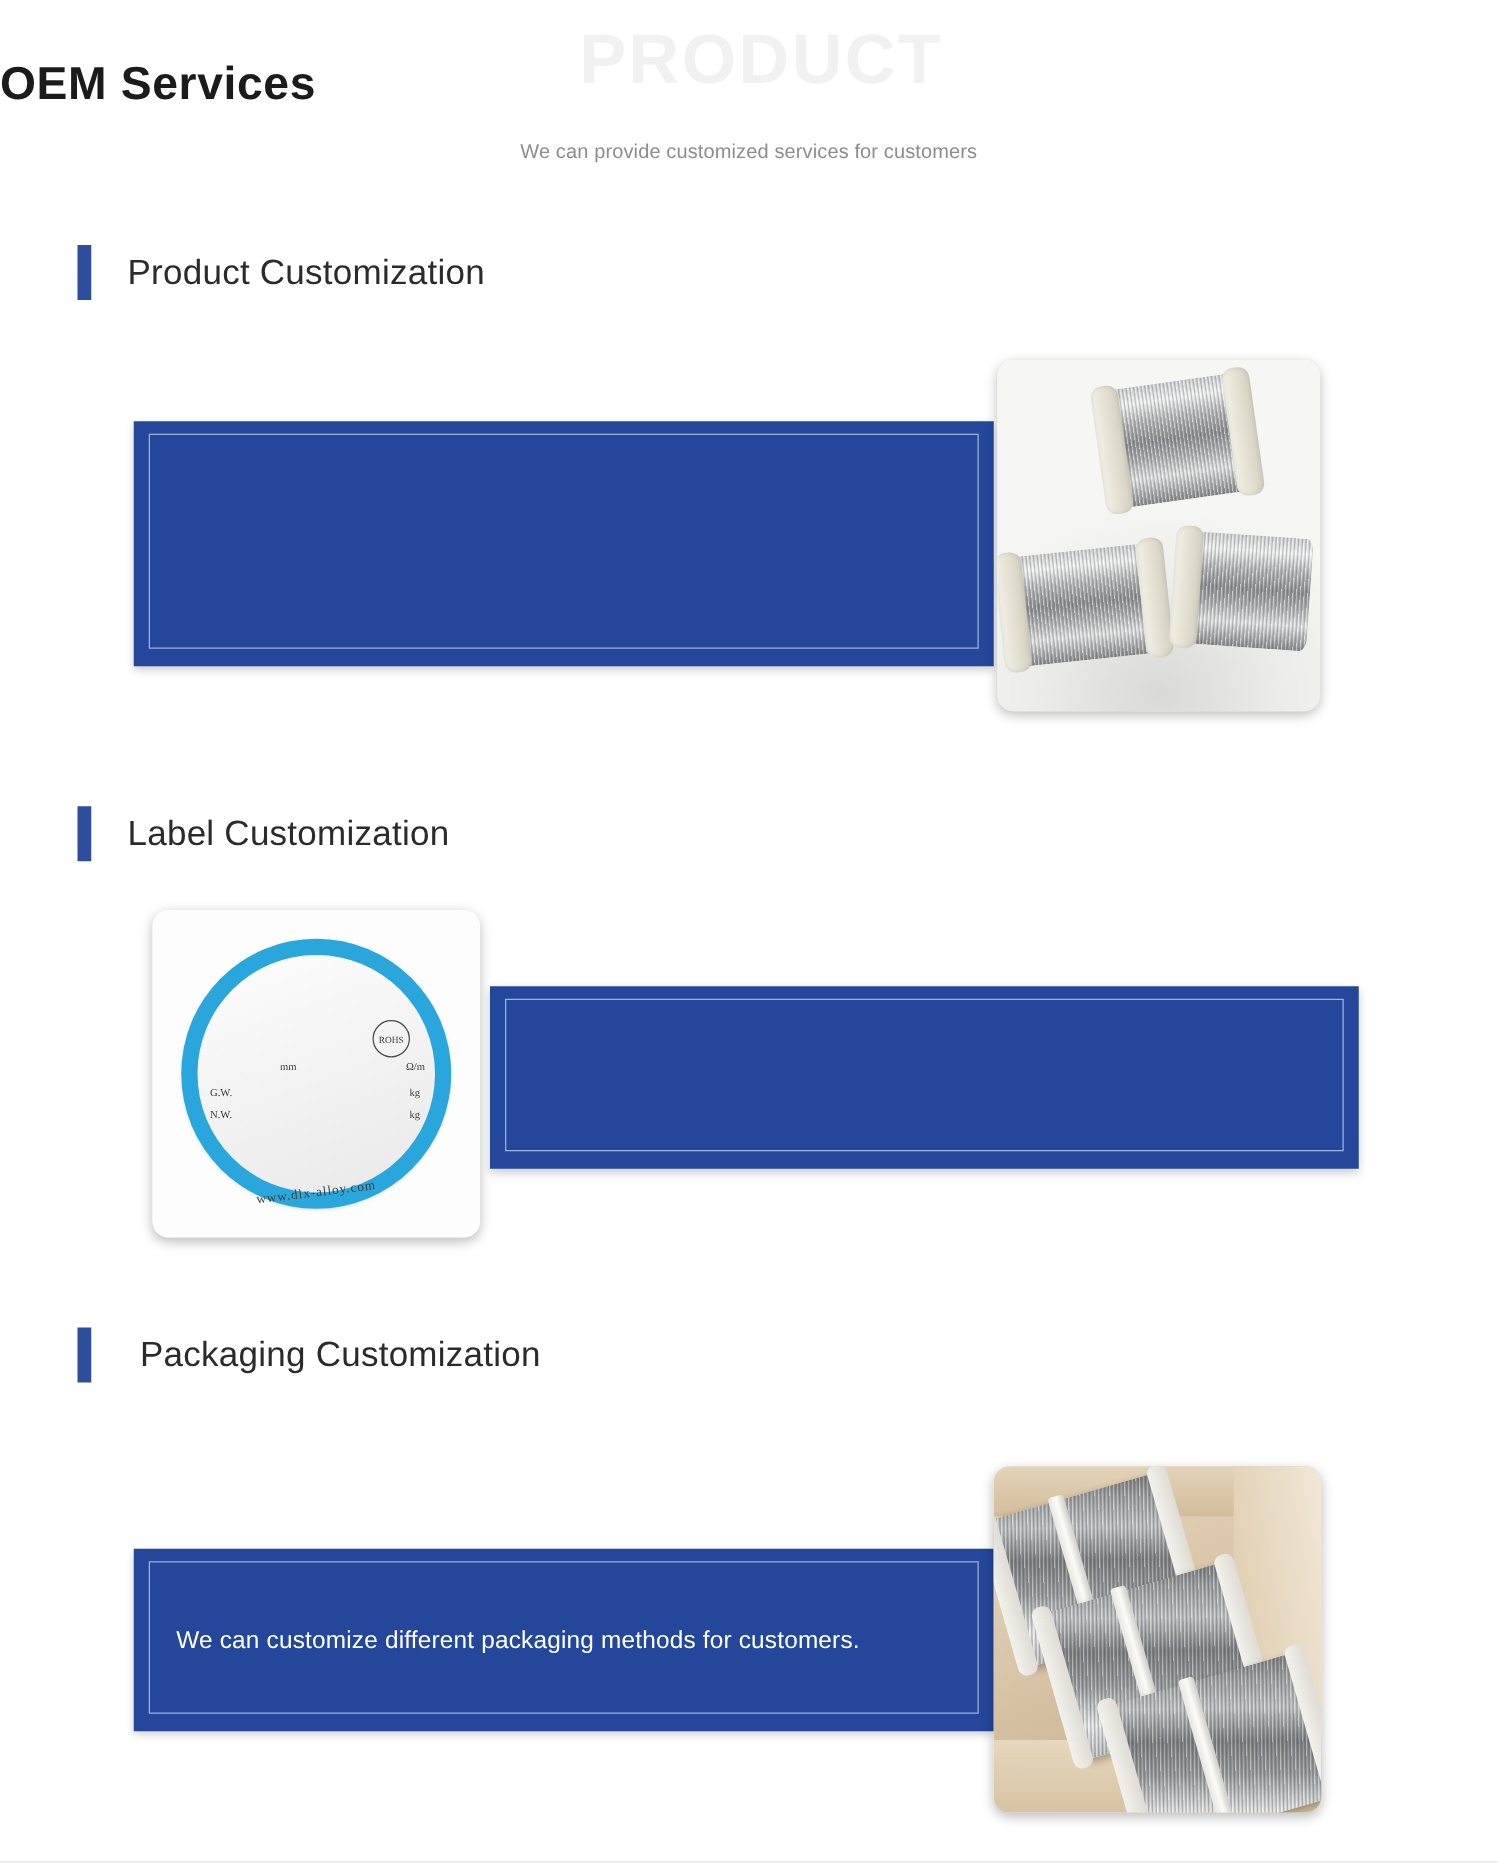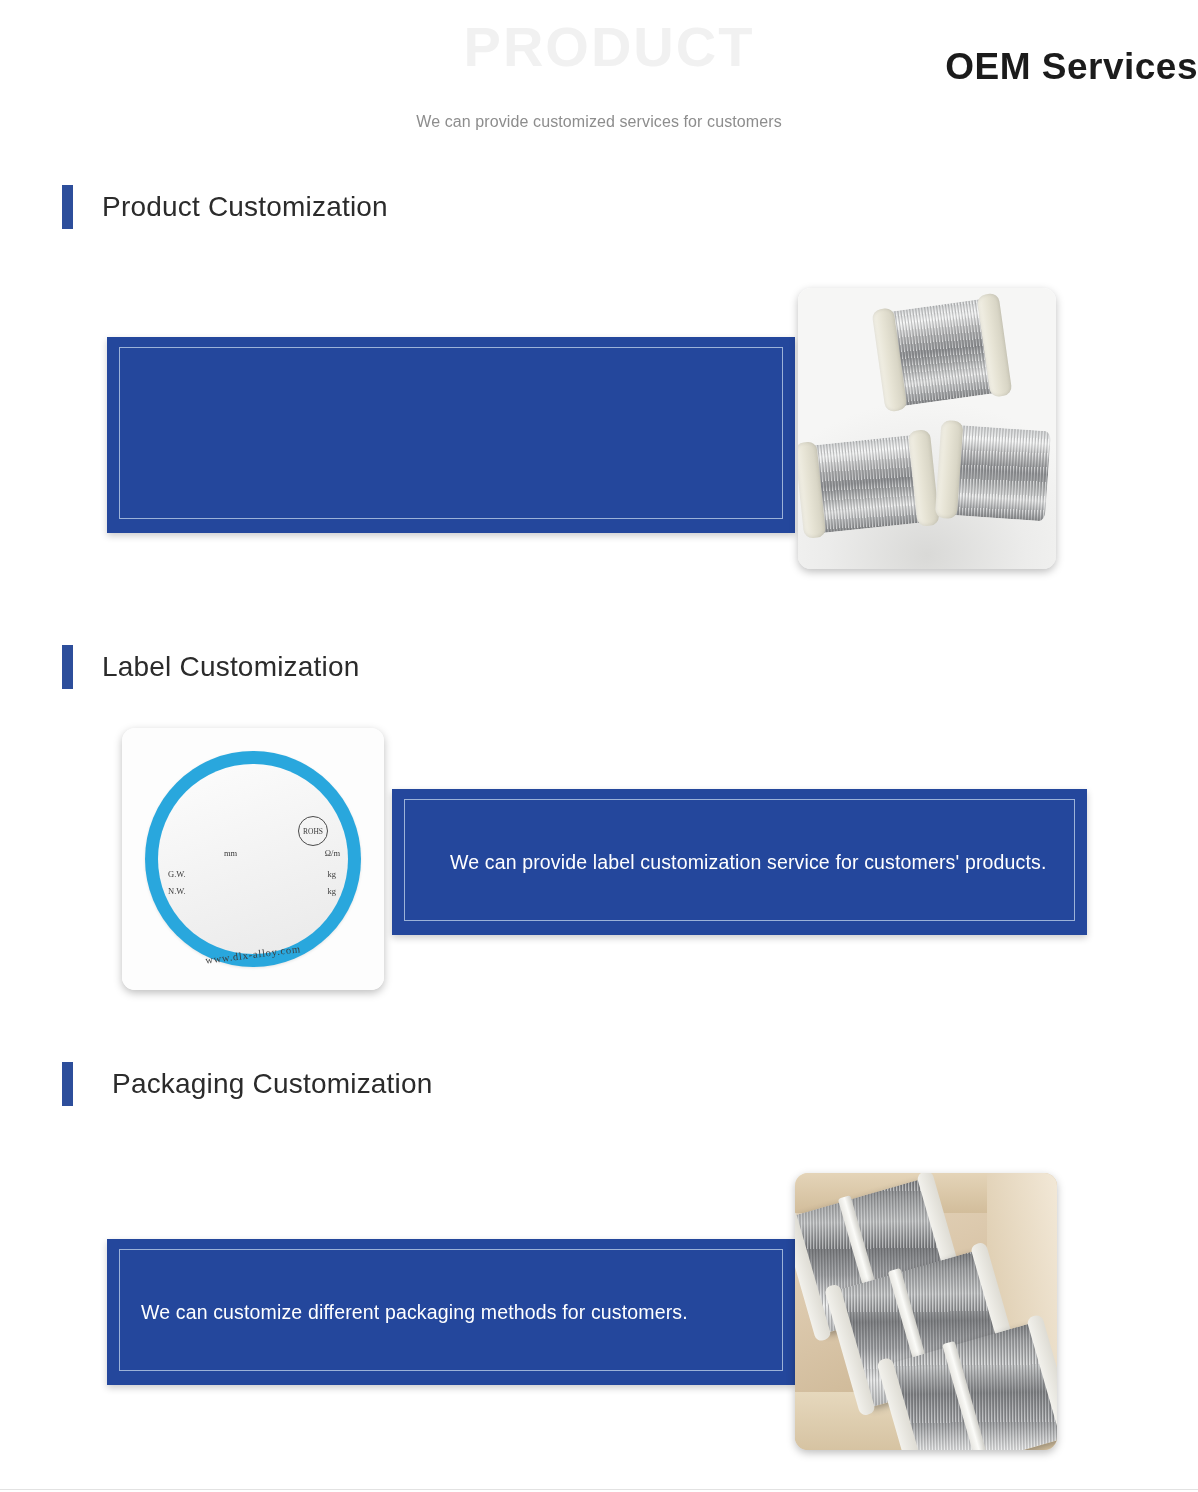--- a/index.html
+++ b/index.html
@@ -36,21 +36,21 @@
     letter-spacing: 2px;
     color: #f1f1f1;
     user-select: none;
     white-space: nowrap;
     padding-left: 20px;
   }
   .page-title {
     position: absolute;
     top: 46px;
     left: 0; right: 0;
-    text-align: right;
+    text-align: left;
     font-size: 37px;
     font-weight: bold;
     color: #1b1b1b;
     letter-spacing: 0.5px;
   }
   .page-subtitle {
     position: absolute;
     top: 113px;
     left: 0; right: 0;
     text-align: center;
@@ -273,21 +273,21 @@
 <body>
 
 <div class="page">
 
   <div class="header">
     <div class="watermark">PRODUCT</div>
     <div class="page-title">OEM Services</div>
     <div class="page-subtitle">We can provide customized services for customers</div>
   </div>
 
-  <div class="section-head" style="top:183px; left:62px;text-align:center;">
+  <div class="section-head" style="top:194px; left:62px;text-align:center;">
     <div class="accent-bar"></div>
     <div class="section-title">Product Customization</div>
   </div>
 
   <div class="blue-panel" style="top:337px; left:107px; width:688px; height:196px;">
     <div class="inner-frame"></div>
   </div>
 
   <div class="photo-card" style="top:288px; left:798px; width:258px; height:281px;">
     <div class="photo-inner">
@@ -333,21 +333,20 @@
       <div class="label-field" style="right:44px; top:120px;">Ω/m</div>
       <div class="label-field" style="right:48px; top:141px;">kg</div>
       <div class="label-field" style="right:48px; top:158px;">kg</div>
 
       <div class="label-url">www.dlx-alloy.com</div>
     </div>
   </div>
 
   <div class="blue-panel" style="top:789px; left:392px; width:695px; height:146px;">
     <div class="inner-frame"></div>
-    <div class="panel-text" style="padding:0 36px 0 58px;">We can provide label customization service for customers' products.</div>
   </div>
 
   <div class="section-head" style="top:1060px; left:62px;gap:10px;">
     <div class="accent-bar"></div>
     <div class="section-title">Packaging Customization</div>
   </div>
 
   <div class="blue-panel" style="top:1239px; left:107px; width:688px; height:146px;">
     <div class="inner-frame"></div>
     <div class="panel-text" style="padding:0 36px 0 34px;">We can customize different packaging methods for customers.</div>

